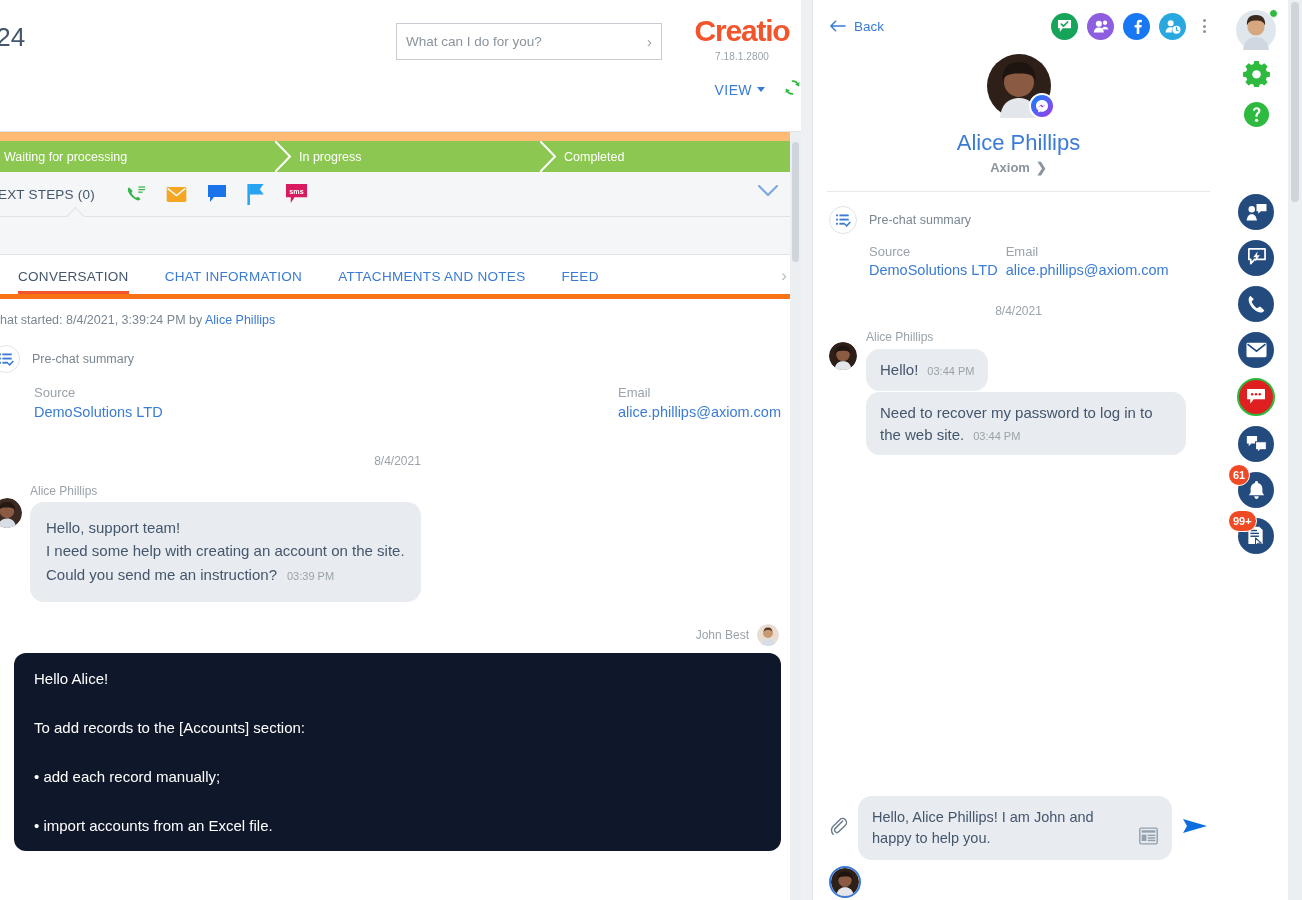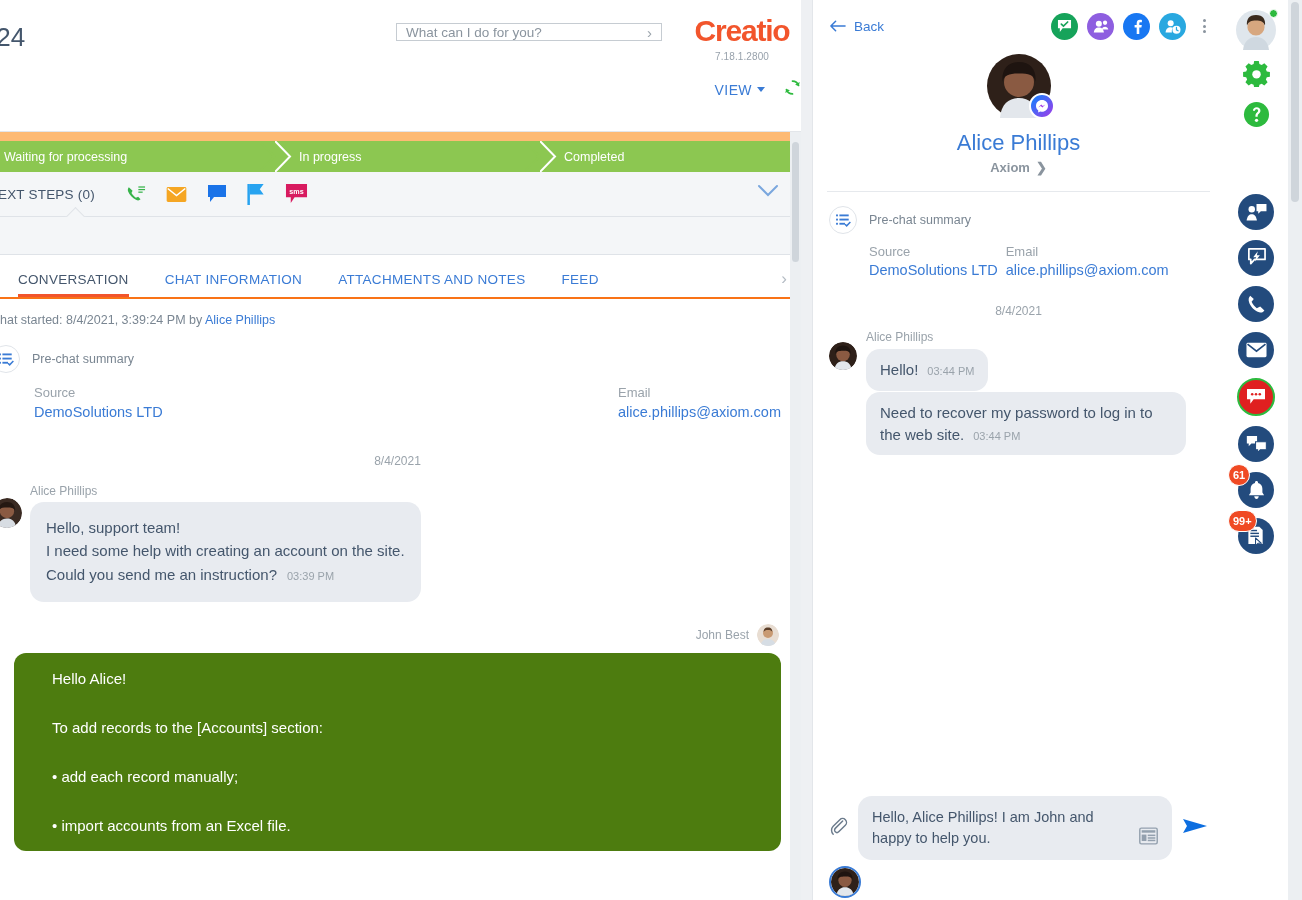--- a/index.html
+++ b/index.html
@@ -20,21 +20,21 @@
   
   .top-header {
     position: relative; height: 132px; background:#ffffff;
     border-bottom: 1px solid #e3e6ea;
   }
   .rec-title {
     position: absolute; left: -48px; top: 22px;
     font-size: 26px; color:#44566c; white-space: nowrap; letter-spacing: .2px;
   }
   .search-box {
-    position: absolute; left: 396px; top: 23px; width: 266px; height: 18px;
+    position: absolute; left: 396px; top: 23px; width: 266px; height: 37px;
     border: 1px solid #c6ccd2; background:#fff; display:flex; align-items:center;
     padding: 0 9px;
   }
   .search-box .ph { flex:1; font-size: 13.5px; color:#8a949e; }
   .search-box .chev { color:#9aa3ab; font-size: 15px; }
 
   .logo-wrap { position: absolute; left: 690px; top: 16px; width: 104px; text-align:center;}
   .logo-text {
     font-size: 30px; font-weight: 700; color:#f2552c; letter-spacing:-1.2px;
     line-height: 1; position: relative; font-family: "Liberation Sans", sans-serif;
@@ -79,21 +79,21 @@
     content:""; position:absolute; left:8px; top:4px; width:18px;height:18px;
     background:#f4f6f8; border-left:1px solid #dfe3e8; border-top:1px solid #dfe3e8;
     transform: rotate(45deg);
   }
   .ns-divider { height:1px; background:#dfe3e8; }
   .blank-band { height: 38px; background:#f4f6f8; border-bottom:1px solid #dfe3e8;}
 
   
   .tabs-row {
     height: 44px; background:#fff; display:flex; align-items:flex-end;
-    border-bottom:2px solid #f97316; position:relative; padding-left: 18px;
+    border-bottom:5px solid #f97316; position:relative; padding-left: 18px;
   }
   .tab {
     font-size: 13.5px; color:#3a7bd5; letter-spacing:.3px; padding: 0 0 10px 0;
     margin-right: 36px; position:relative; white-space:nowrap;
   }
   .tab.active { color:#44566c; }
   .tab.active::after {
     content:""; position:absolute; left:0; right:0; bottom:0; height:3px; background:#f2552c;
   }
   .tabs-arrow { position:absolute; right: 14px; bottom: 8px; color:#b4bcc4; font-size: 17px;}
@@ -130,22 +130,22 @@
     display:inline-block; max-width: 460px; position:relative;
   }
   .bubble-in .line { font-size: 15px; color:#44566c; line-height: 1.55; }
   .bubble-in .tstamp { font-size: 11px; color:#9aa3ab; margin-left: 10px; }
 
   .msg-row-out { margin-top: 22px; }
   .out-head { display:flex; align-items:center; justify-content:flex-end; gap:8px; padding-right: 2px; }
   .out-name { font-size:12px; color:#9aa3ab;}
   .out-avatar { width:22px;height:22px;border-radius:50%;overflow:hidden;flex:0 0 22px;}
   .bubble-out {
-    margin-top:7px; background:#4d7c0f; border-radius: 12px; color:#fff;
-    padding: 18px 18px 18px 38px;
+    margin-top:7px; background:#0f172a; border-radius: 12px; color:#fff;
+    padding: 18px 18px 18px 20px;
   }
   .bubble-out .line { font-size: 15px; line-height: 1; margin-bottom: 34px; }
   .bubble-out .line:last-child { margin-bottom: 0; }
 
   
   .main-scroll {
     position:absolute; right:0; top:132px; width: 11px; bottom:0; background:#eceff2;
   }
   .main-scroll .thumb { position:absolute; left:2px; top:10px; width:7px; height:120px; background:#cfd5db; border-radius:4px;}
 

